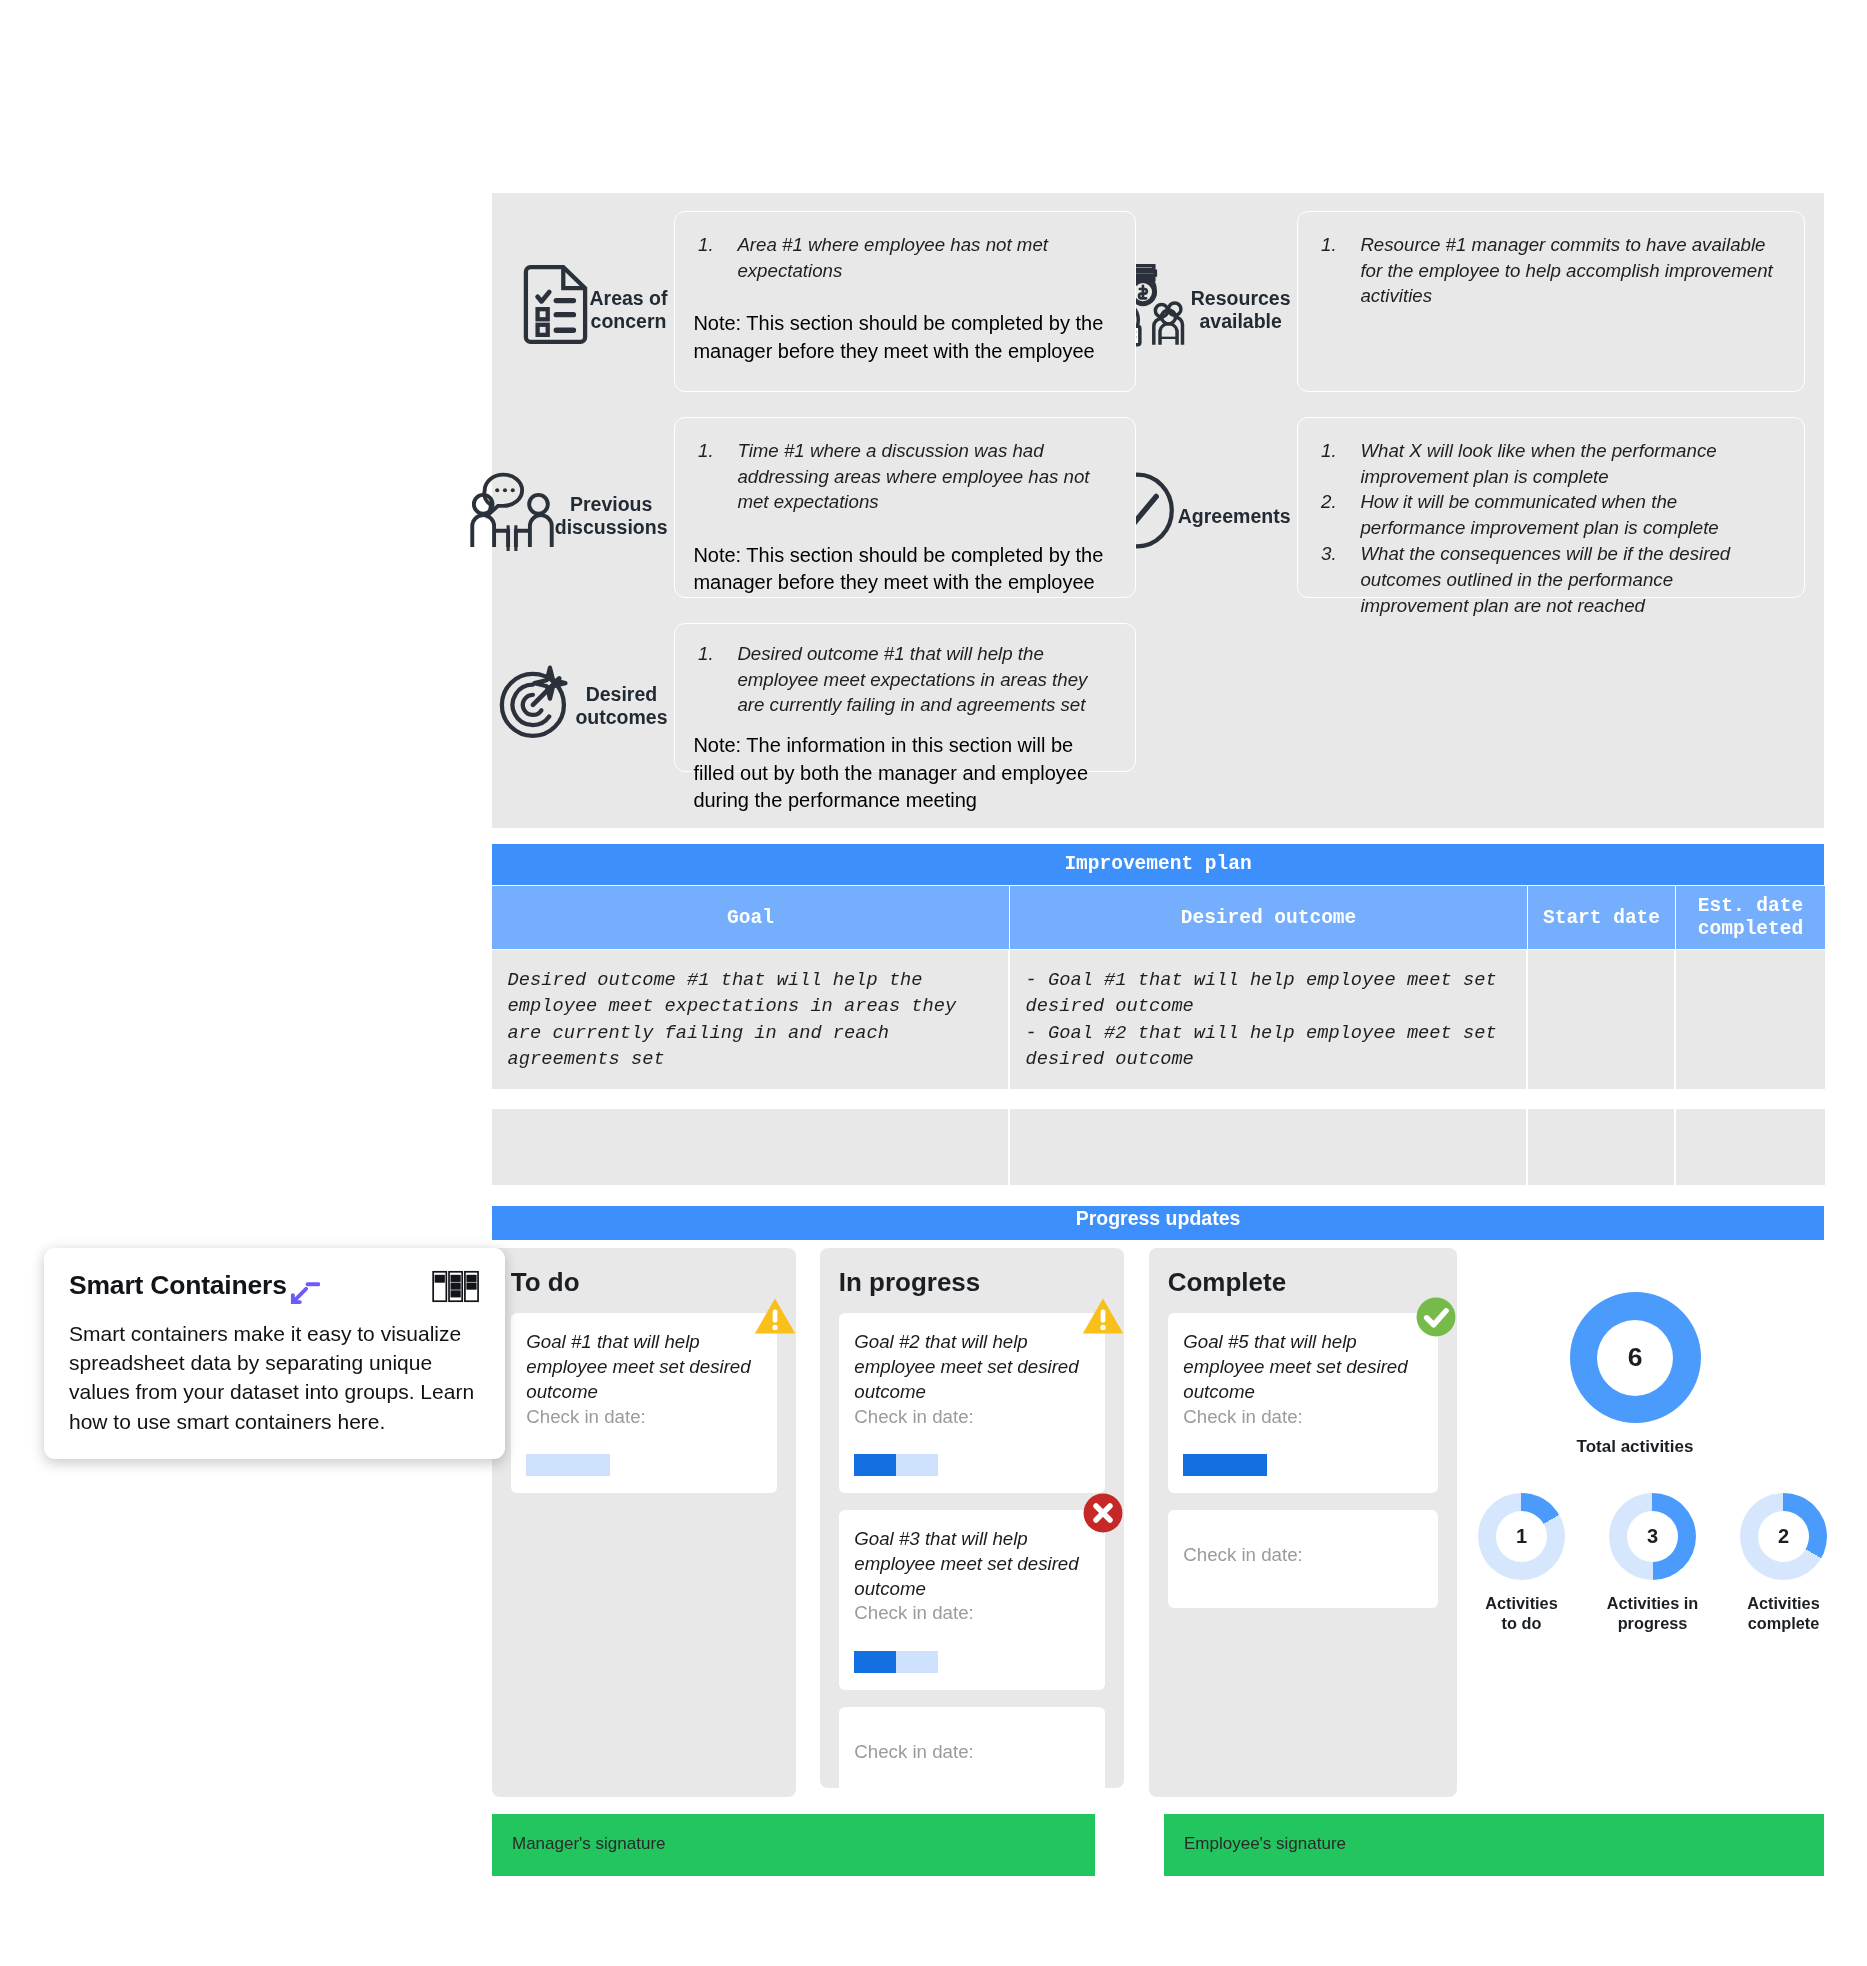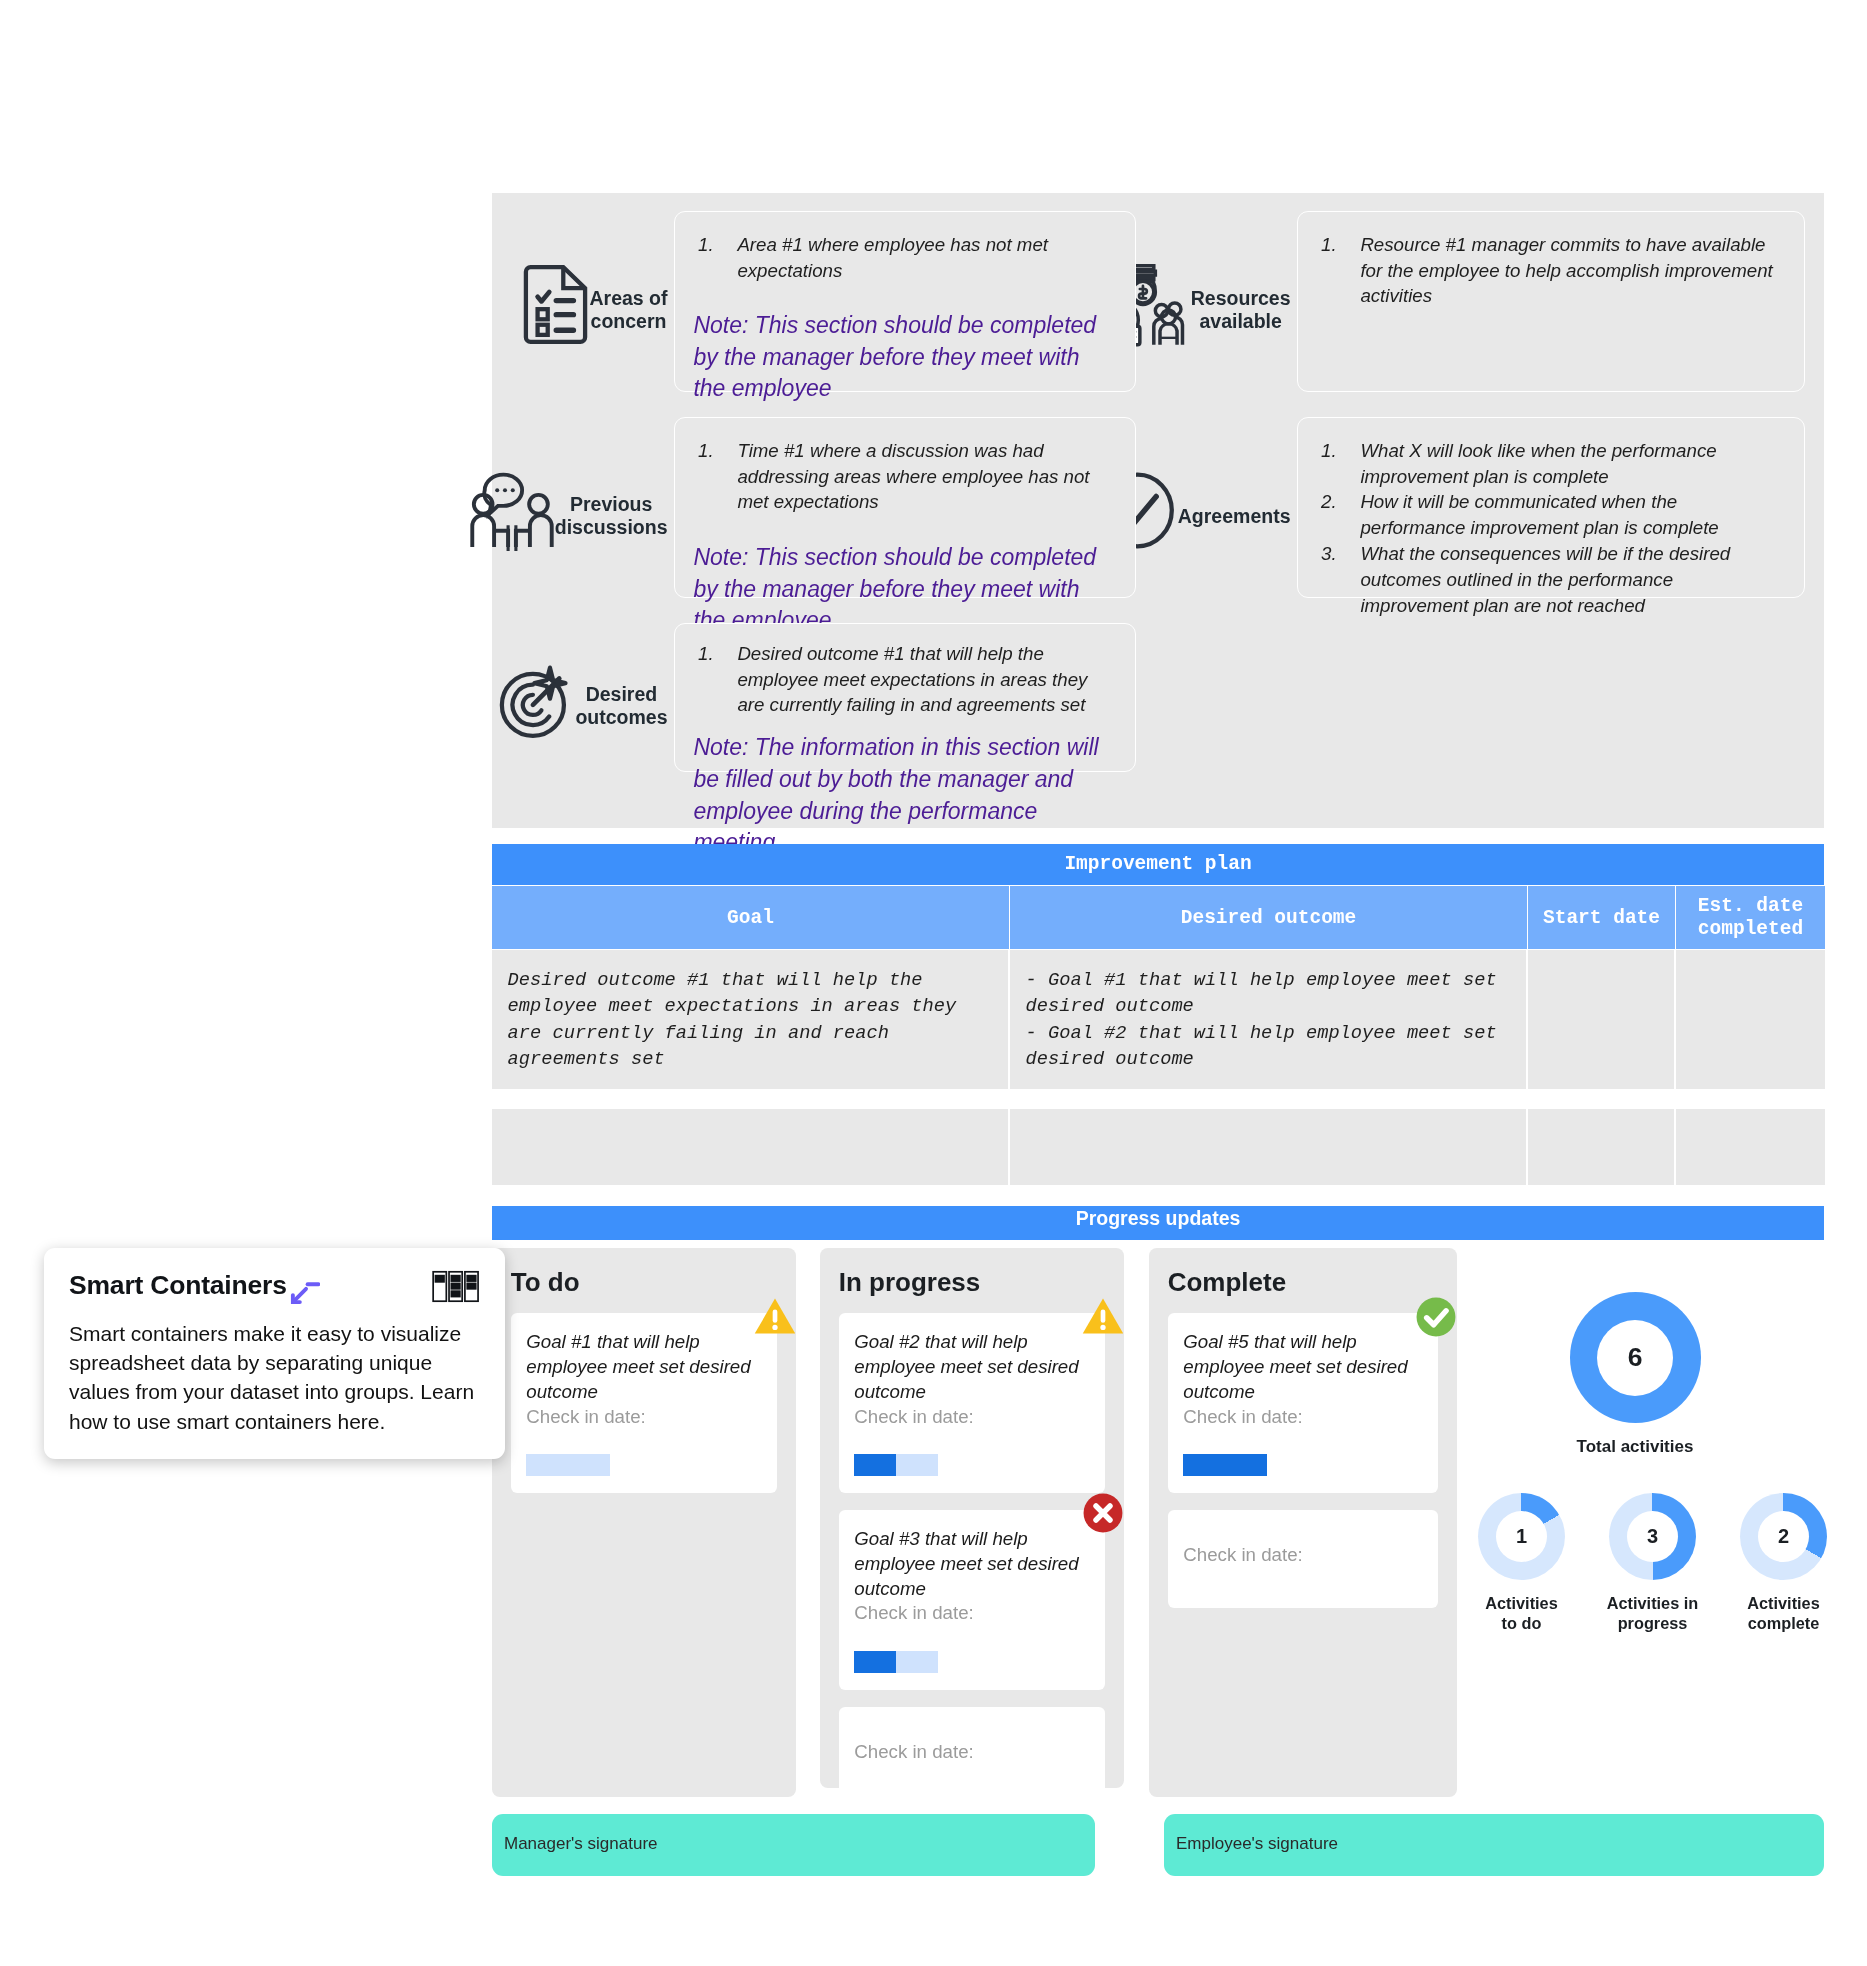--- a/index.html
+++ b/index.html
@@ -57,21 +57,21 @@
   }
   ol.numlist li::before {
     content: counter(n) ".";
     position: absolute; left: 4.7px; top: 0;
     font-style: italic;
     font-size: 18.7px;
     color: #1f1f1f;
   }
   .note {
     margin-top: 26.5px;
-    font-style: italic; font-size: 23px; line-height: 1.38; color: #4c1d95;
+    font-size: 20px; line-height: 1.38; color: #000000;
   }
   .note.tight { margin-top: 14px; }
 
   
   .imp-table {
     position: absolute; left: 492px; top: 844px;
     width: 1332px;
     font-family: Liberation Mono, monospace;
   }
   .imp-title {
@@ -202,22 +202,22 @@
   }
   .donut-sm .donut-hole { width: 51px; height: 51px; font-size: 20px; }
   .sd-caption {
     margin-top: 12.5px; font-size: 16.3px; font-weight: bold;
     color: #1b1f23; line-height: 1.25;
   }
 
   
   .sig {
     position: absolute;
-    background: #5eead4; border-radius: 11px;
-    padding: 20px 12px;
+    background: #22c55e; border-radius: 0;
+    padding: 20px 20px;
     font-size: 17px; color: #2a2a2a;
   }
   .sig-manager  { left: 492px;  top: 1814px; width: 603px; height: 62px; }
   .sig-employee { left: 1164px; top: 1814px; width: 660px; height: 62px; }
 
   
   .tooltip {
     position: absolute; left: 44px; top: 1248px;
     width: 461px;
     background: #ffffff;

